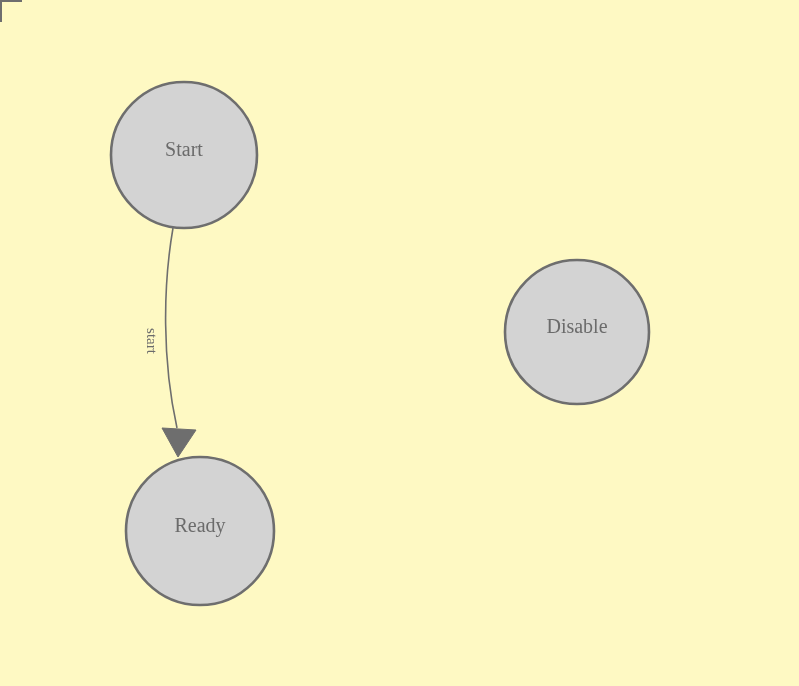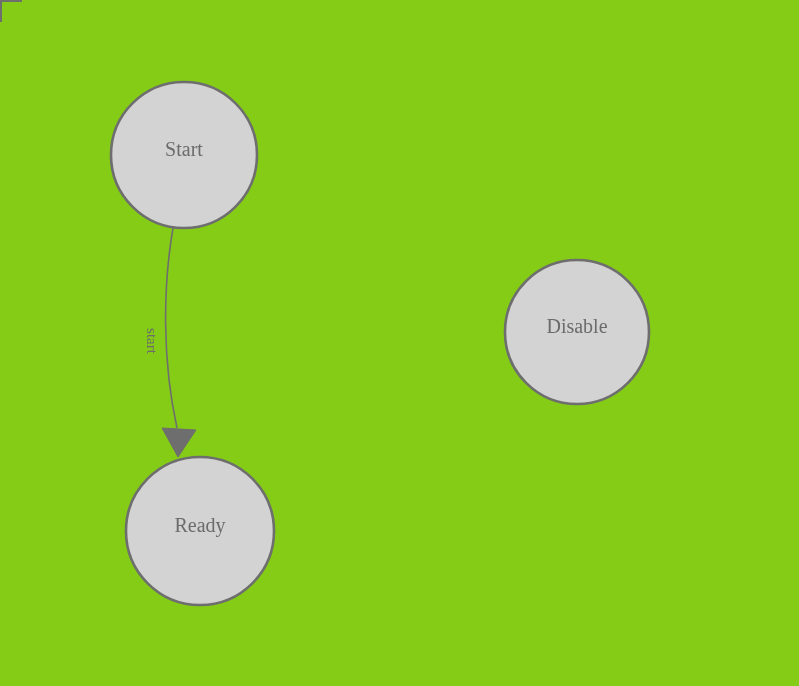--- a/index.html
+++ b/index.html
@@ -4,21 +4,21 @@
 <style>
   html, body {
     margin: 0;
     padding: 0;
     background: #ffffff;
   }
   #canvas {
     position: relative;
     width: 799px;
     height: 686px;
-    background: #84cc16;
+    background: #fef9c3;
     overflow: hidden;
     font-family: "Liberation Serif", "DejaVu Serif", serif;
   }
   #graph-svg {
     position: absolute;
     top: 0;
     left: 0;
     width: 799px;
     height: 686px;
     display: block;

